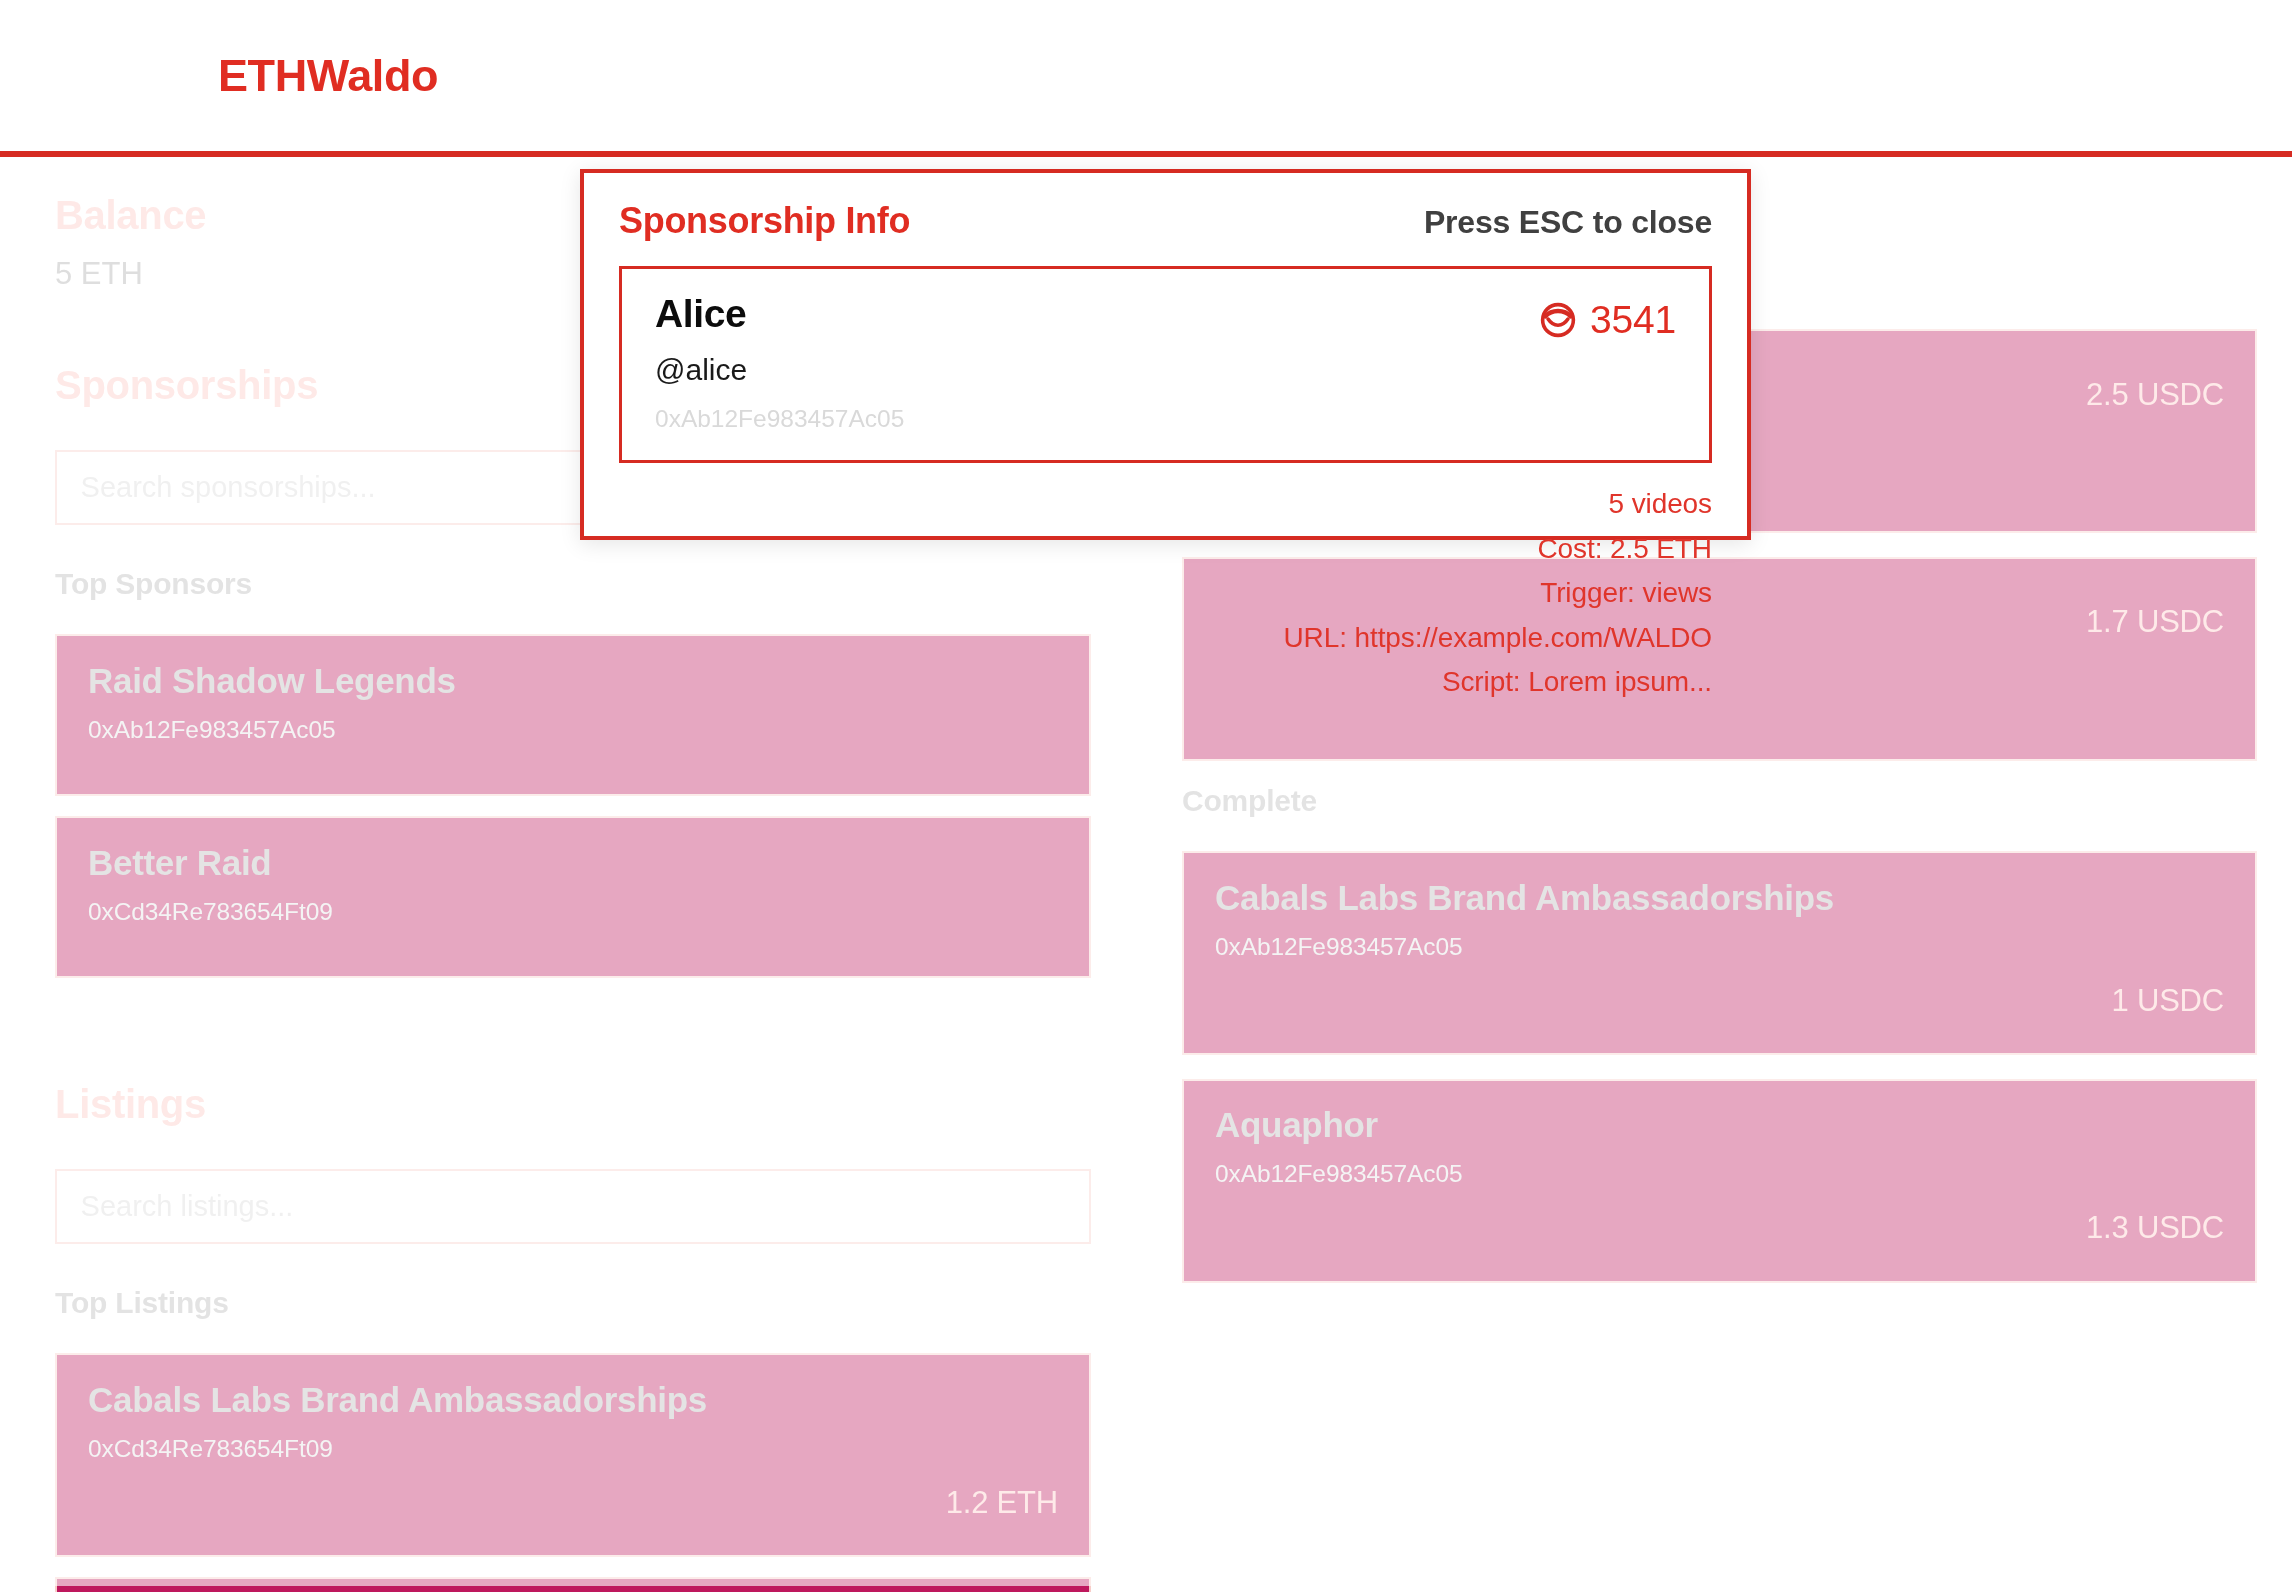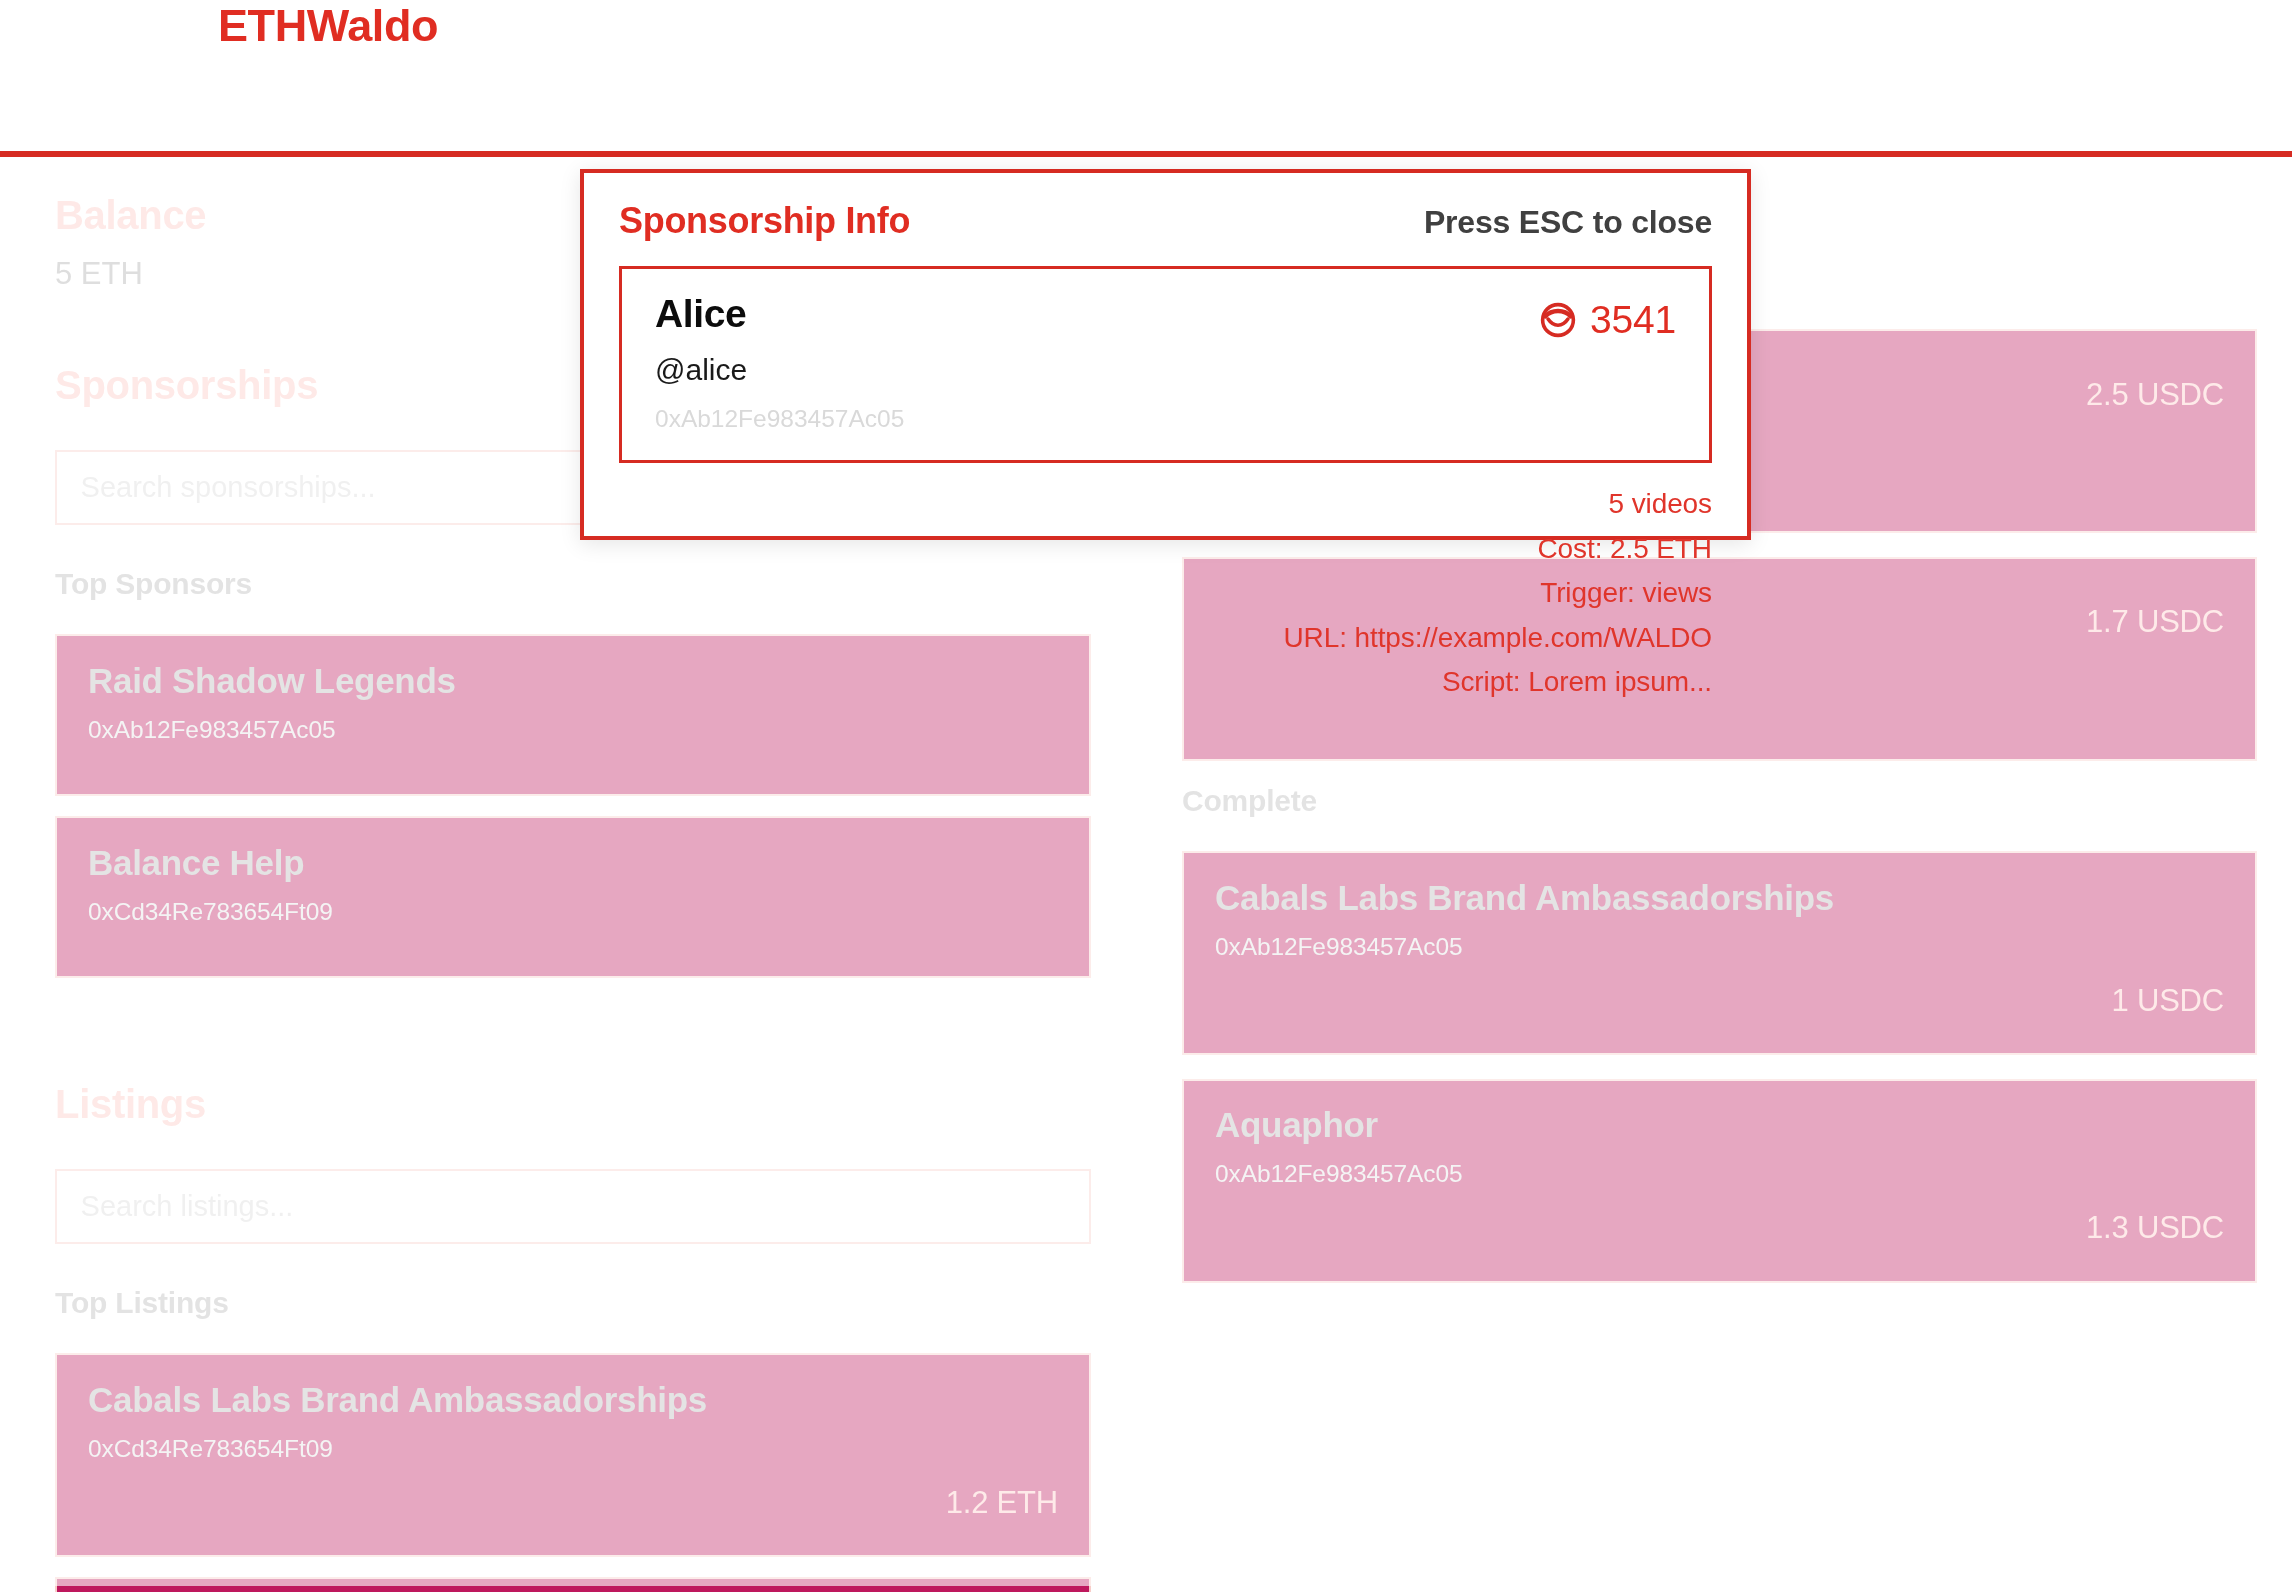--- a/index.html
+++ b/index.html
@@ -19,20 +19,21 @@
     height: 1593px;
     background: #ffffff;
   }
 
   
   .header {
     position: relative;
     height: 157px;
     border-bottom: 6.4px solid #d62b22;
     display: flex;
+    align-items: center;
     padding: 0 0 0 218px;
     background: #fff;
   }
   .brand {
     font-size: 45px;
     font-weight: bold;
     color: #e02d22;
     letter-spacing: -0.4px;
     white-space: nowrap;
   }
@@ -260,21 +261,21 @@
       </div>
 
       <div class="sub-label">Top Sponsors</div>
 
       <div class="card tall">
         <div class="card-title">Raid Shadow Legends</div>
         <div class="card-addr">0xAb12Fe983457Ac05</div>
       </div>
 
       <div class="card tall">
-        <div class="card-title">Balance Help</div>
+        <div class="card-title">Better Raid</div>
         <div class="card-addr">0xCd34Re783654Ft09</div>
       </div>
 
       <div class="spacer-lg"></div>
 
       <div class="section-title">Listings</div>
 
       <div class="search-box">
         <span class="ph">Search listings...</span>
       </div>

